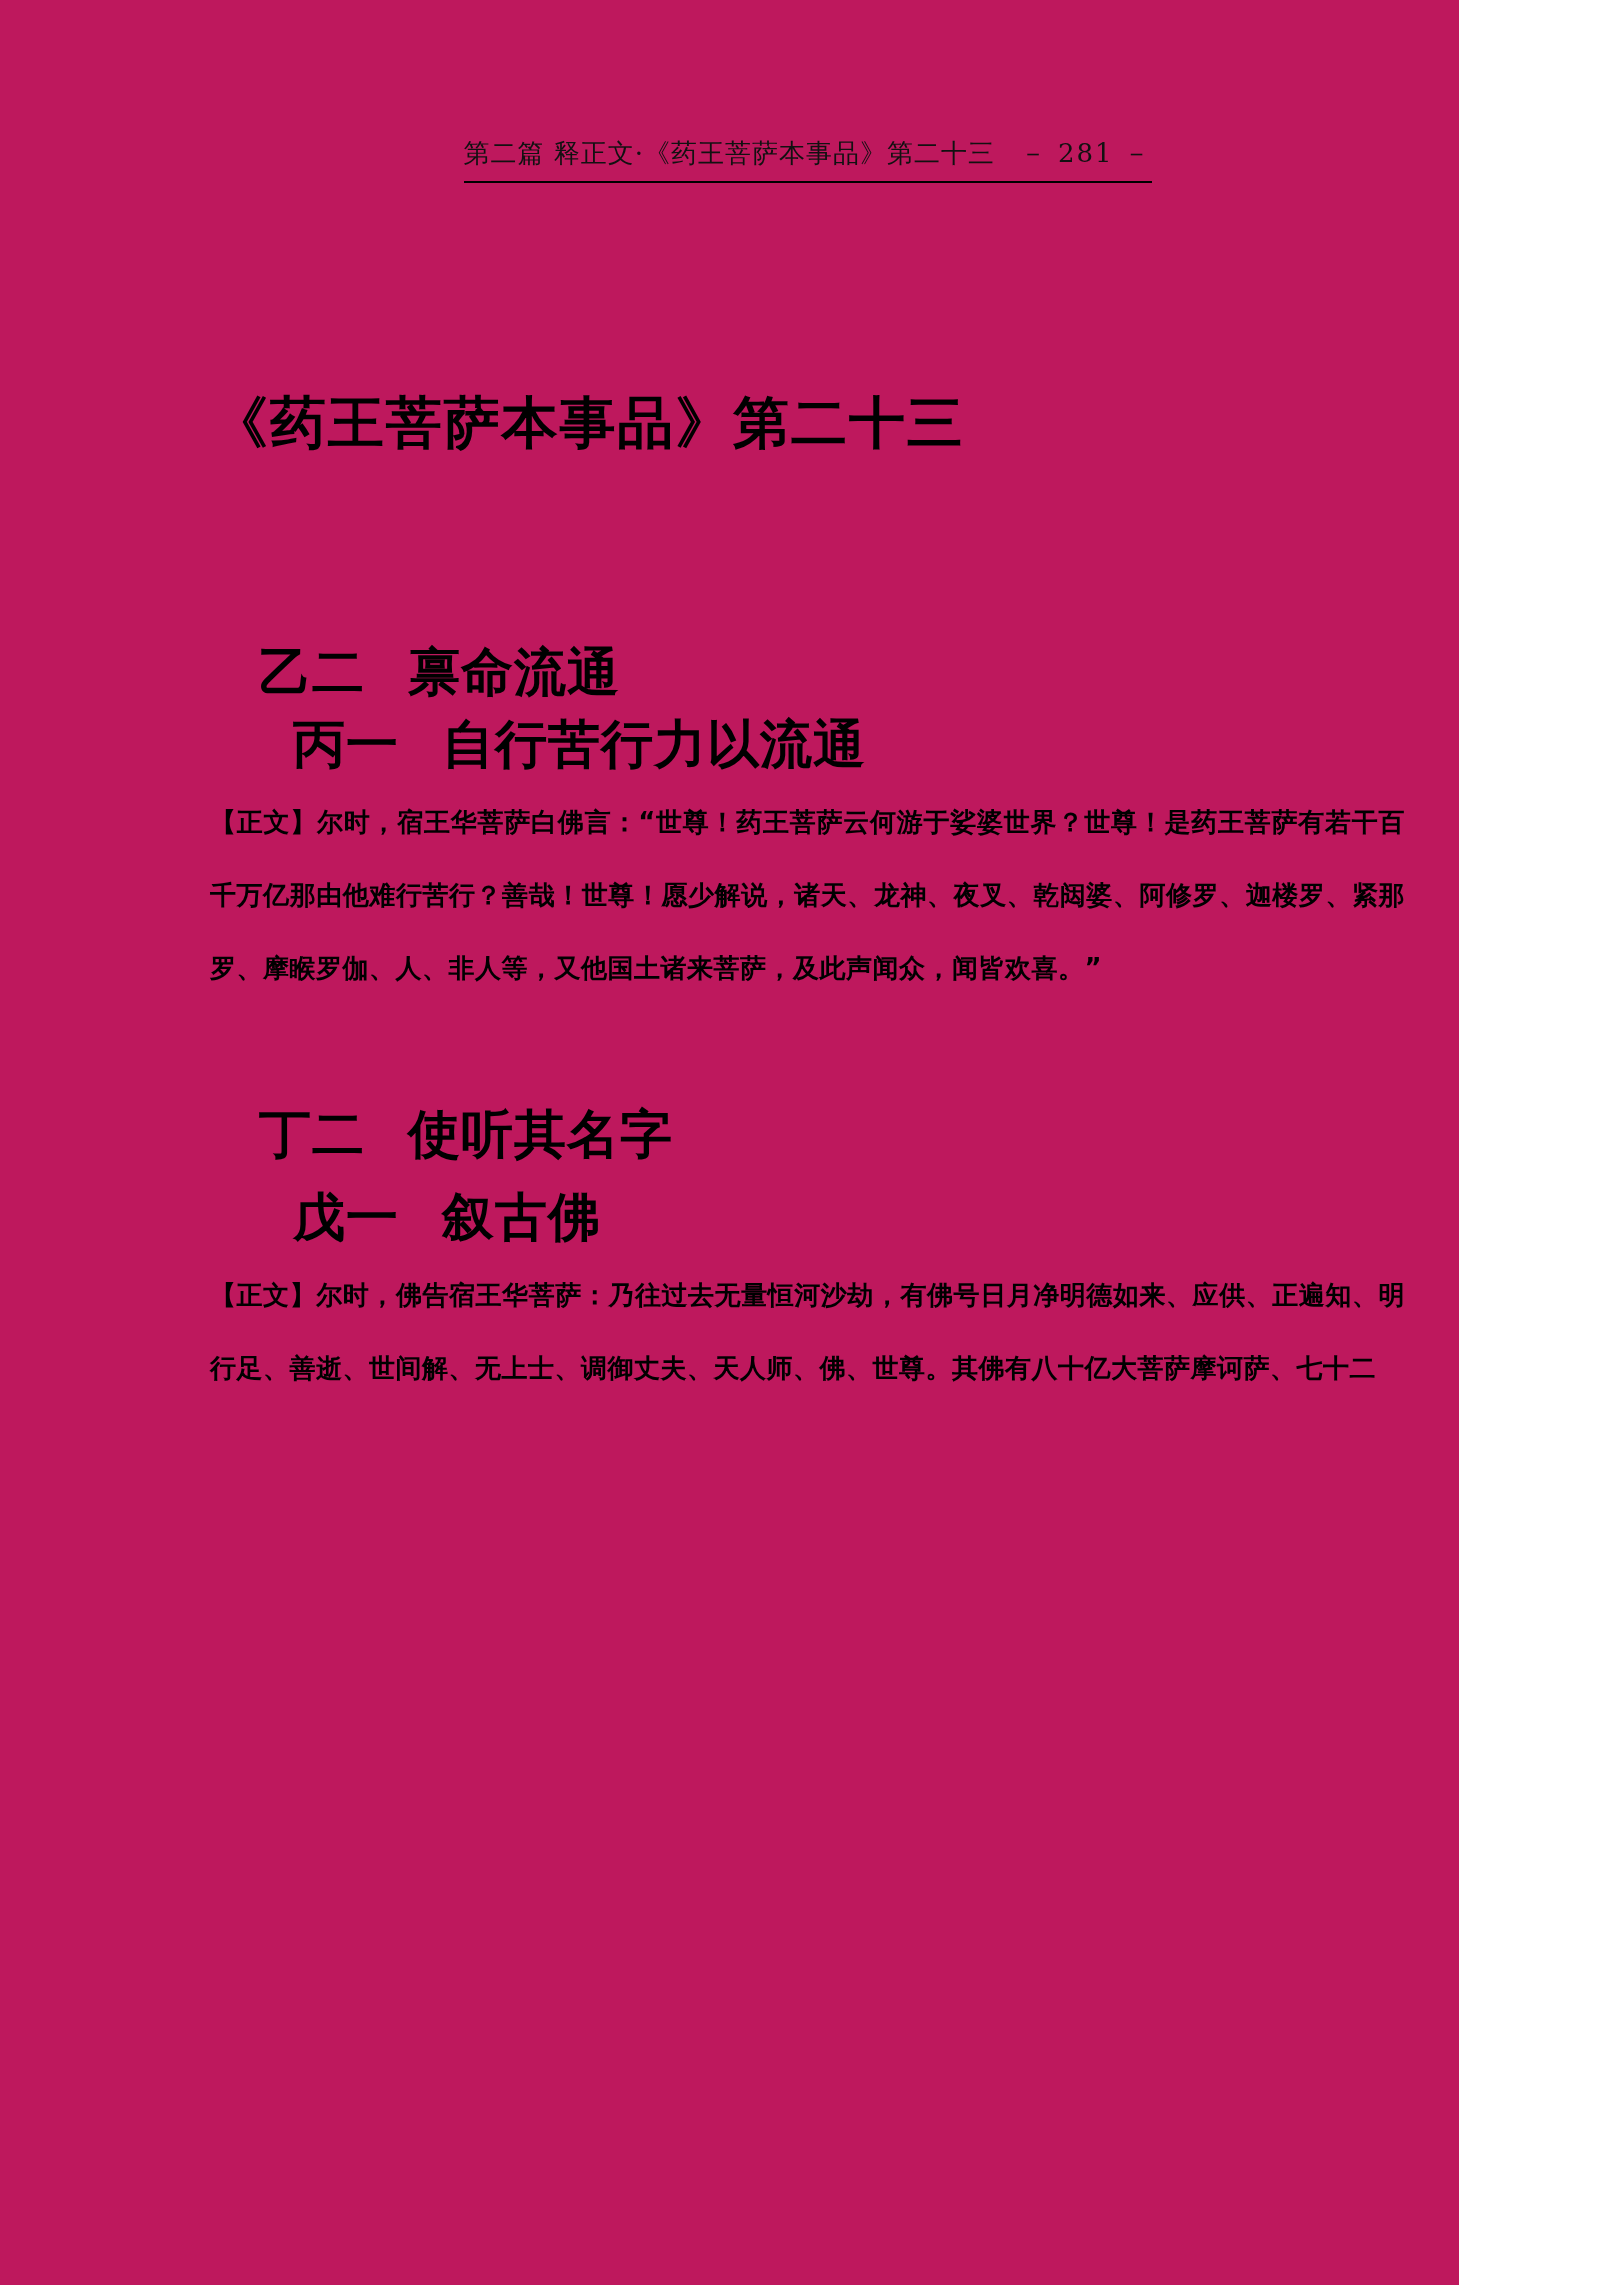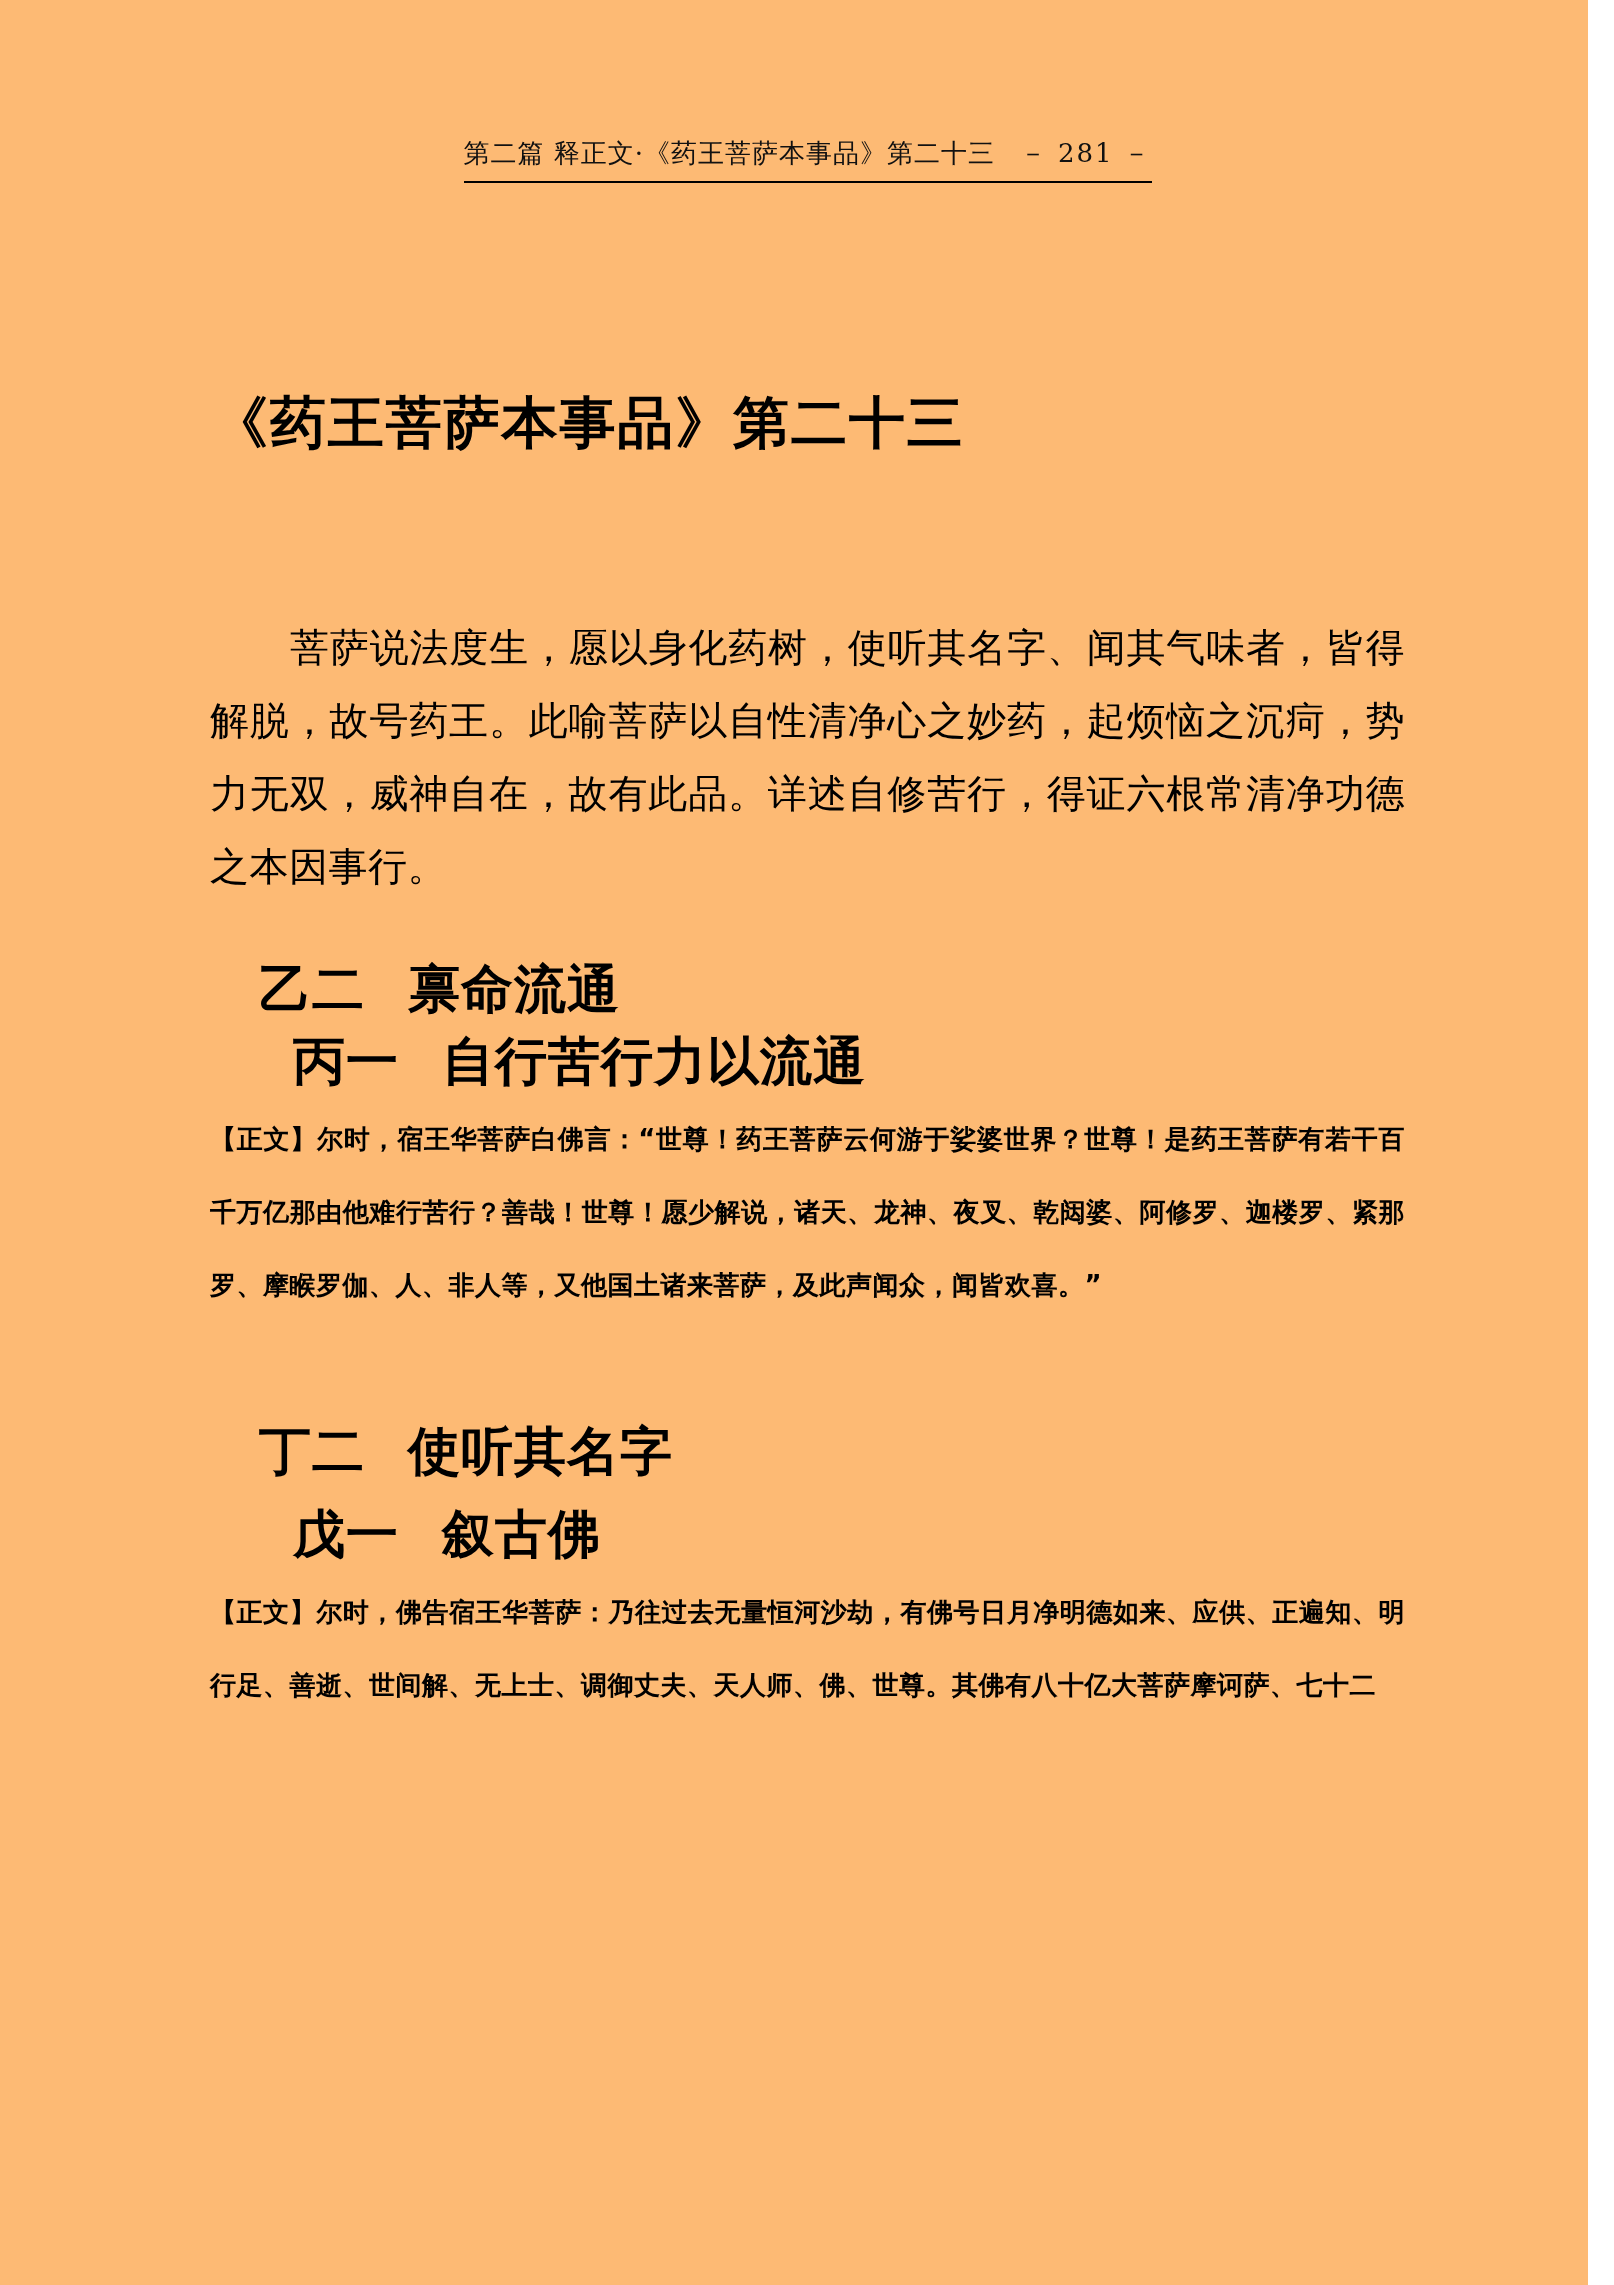--- a/index.html
+++ b/index.html
@@ -12,23 +12,23 @@
     height: 2285px;
     font-family: "Liberation Serif", "DejaVu Serif", serif;
     color: #000000;
     position: relative;
     overflow: hidden;
   }
   .page {
     position: absolute;
     left: 0;
     top: 0;
-    width: 1588px;
+    width: 1459px;
     height: 2285px;
-    background: #fdba74;
+    background: #be185d;
   }
 
   
   .header {
     position: absolute;
     left: 0;
     top: 136px;
     width: 1615px;
     text-align: center;
   }
@@ -129,21 +129,20 @@
     <div class="header-inner">
       <span class="header-text">第二篇  释正文·《药王菩萨本事品》第二十三</span><span class="header-page">－ 281 －</span>
       <div class="header-rule"></div>
     </div>
   </div>
 
   <div class="title">《药王菩萨本事品》第二十三</div>
 
   <div class="content">
 
-    <p class="para-body">菩萨说法度生，愿以身化药树，使听其名字、闻其气味者，皆得解脱，故号药王。此喻菩萨以自性清净心之妙药，起烦恼之沉疴，势力无双，威神自在，故有此品。详述自修苦行，得证六根常清净功德之本因事行。</p>
 
     <div class="heading h-lvl1"><span>乙二</span><span class="sp-wide"></span><span>禀命流通</span></div>
 
     <div class="heading h-lvl2"><span>丙一</span><span class="sp-wide"></span><span>自行苦行力以流通</span></div>
 
 
     <p class="para-sutra">【正文】尔时，宿王华菩萨白佛言：“世尊！药王菩萨云何游于娑婆世界？世尊！是药王菩萨有若干百千万亿那由他难行苦行？善哉！世尊！愿少解说，诸天、龙神、夜叉、乾闼婆、阿修罗、迦楼罗、紧那罗、摩睺罗伽、人、非人等，又他国土诸来菩萨，及此声闻众，闻皆欢喜。”</p>
 
     <div class="gap-large"></div>
 

